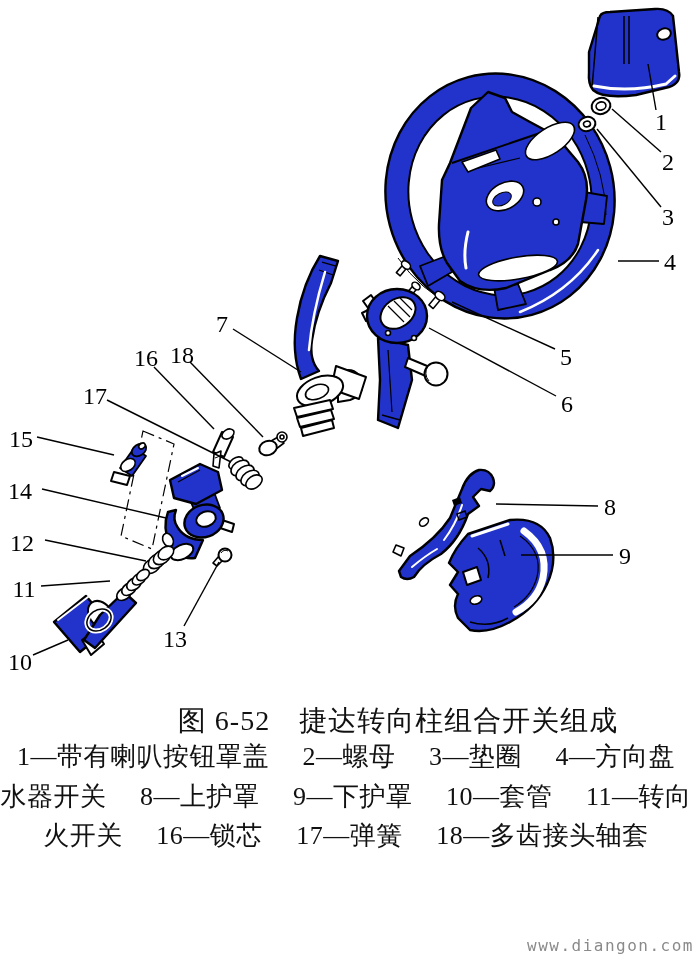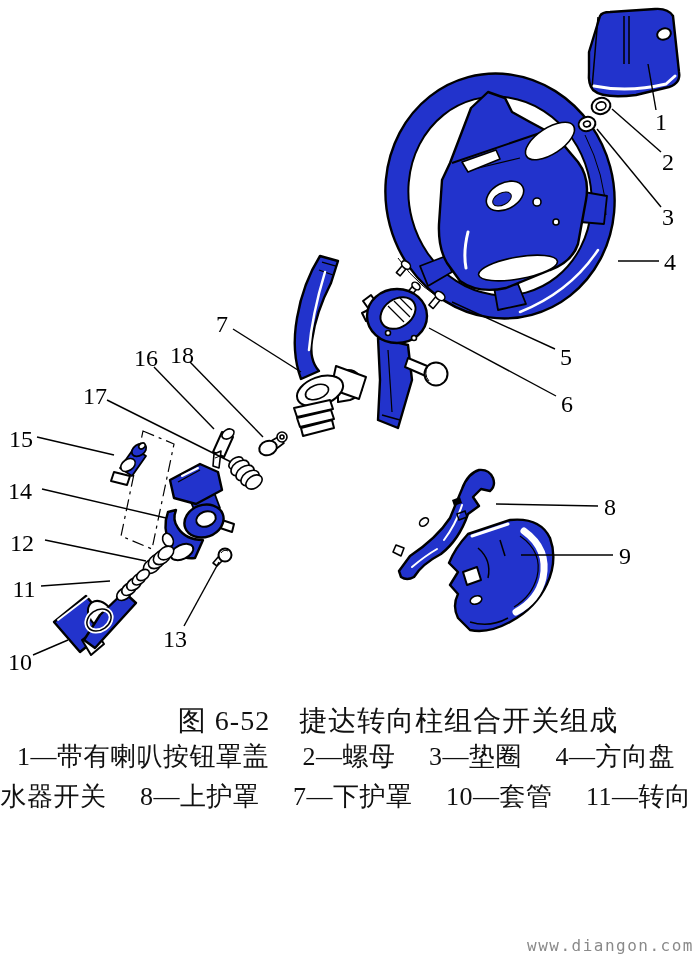--- a/index.html
+++ b/index.html
@@ -274,17 +274,18 @@
         <text x="95" y="404">17</text>
         <line x1="190" y1="362" x2="263" y2="437"></line>
         <text x="182" y="363">18</text>
       </g>
   </svg>
 
   <div class="caption-title">图 6-52　捷达转向柱组合开关组成</div>
 
   <div class="legend">
       <div class="legend-line">1—带有喇叭按钮罩盖　 2—螺母　 3—垫圈　 4—方向盘</div>
-      <div class="legend-line">水器开关　 8—上护罩　 7—下护罩　 10—套管　 11—转向</div>
+      <div class="legend-line">水器开关　 8—上护罩　 9—下护罩　 10—套管　 11—转向</div>
+      <div class="legend-line">火开关　 16—锁芯　 17—弹簧　 18—多齿接头轴套</div>
     </div>
 
   <div class="watermark">www.diangon.com</div>
 </div>
 
 </body></html>

